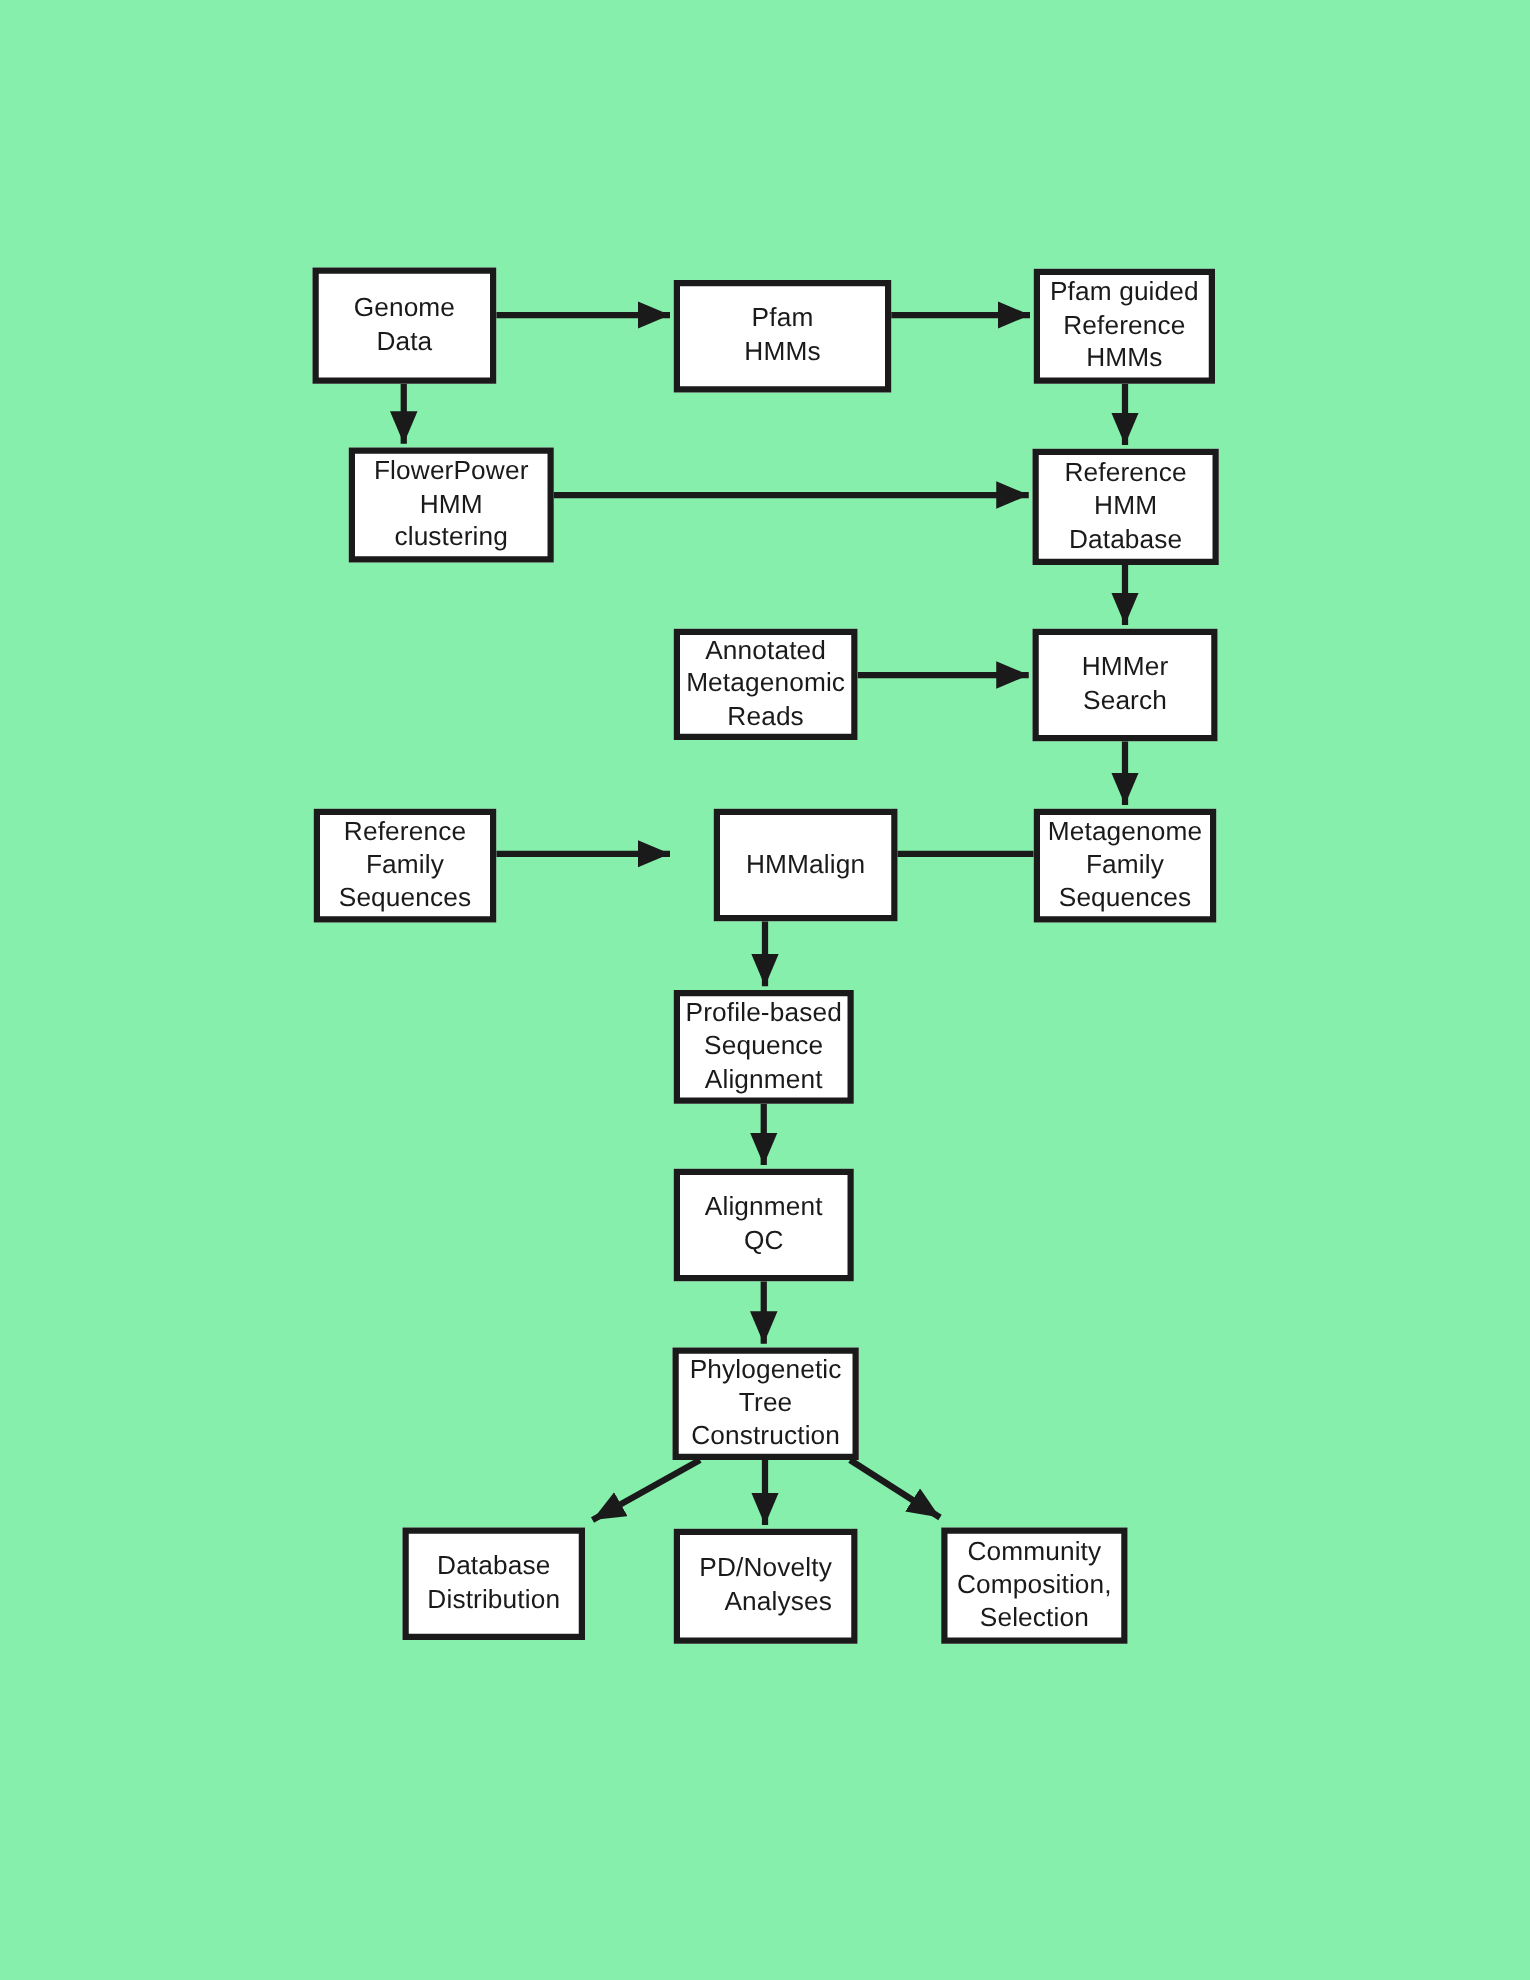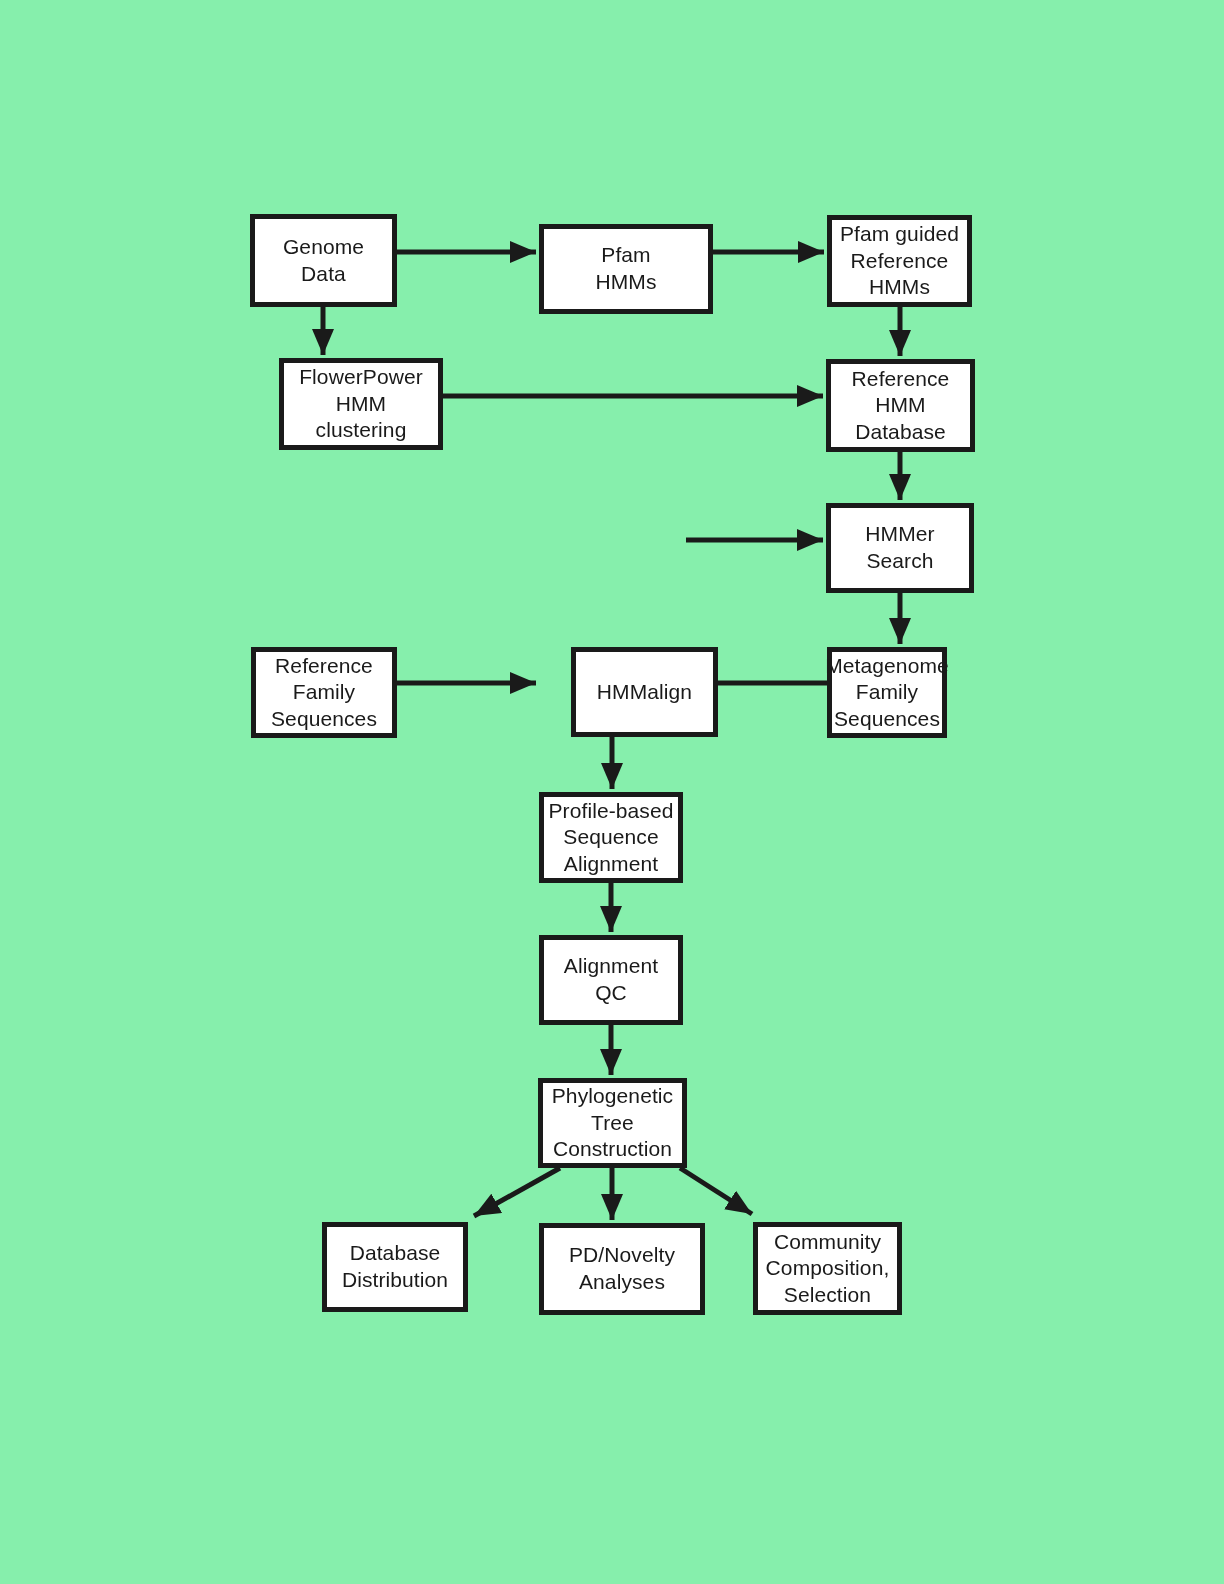--- a/index.html
+++ b/index.html
@@ -81,48 +81,51 @@
 HMMs</div>
 
   <div class="node" style="left:250px; top:358px; width:164px; height:92px;margin-left:29px;">FlowerPower
 HMM
 clustering</div>
 
   <div class="node" style="left:826px; top:359px; width:149px; height:93px;">Reference
 HMM
 Database</div>
 
+  <div class="node" style="left:539px; top:503px; width:147px; height:89px;">Annotated
+Metagenomic
+Reads</div>
 
   <div class="node" style="left:826px; top:503px; width:148px; height:90px;">HMMer
 Search</div>
 
   <div class="node" style="left:251px; top:647px; width:146px; height:91px;">Reference
 Family
 Sequences</div>
 
   <div class="node" style="left:539px; top:647px; width:147px; height:90px;margin-left:32px;">HMMalign</div>
 
-  <div class="node" style="left:827px; top:647px; width:120px; height:91px;">Metagenome
+  <div class="node" style="left:827px; top:647px; width:146px; height:91px;">Metagenome
 Family
 Sequences</div>
 
   <div class="node" style="left:539px; top:792px; width:144px; height:91px;">Profile-based
 Sequence
 Alignment</div>
 
   <div class="node" style="left:539px; top:935px; width:144px; height:90px;">Alignment
 QC</div>
 
   <div class="node" style="left:538px; top:1078px; width:149px; height:90px;">Phylogenetic
 Tree
 Construction</div>
 
   <div class="node" style="left:322px; top:1222px; width:146px; height:90px;">Database
 Distribution</div>
 
-  <div class="node" style="left:539px; top:1223px; width:166px; height:92px;">PD/Novelty
+  <div class="node" style="left:539px; top:1223px; width:147px; height:92px;text-align:right;">PD/Novelty
 Analyses</div>
 
   <div class="node" style="left:753px; top:1222px; width:149px; height:93px;">Community
 Composition,
 Selection</div>
 
 </div>
 
 </body></html>

